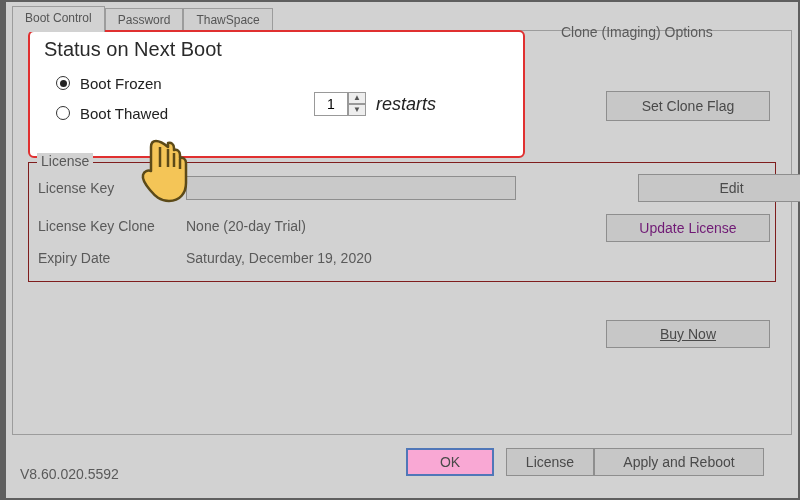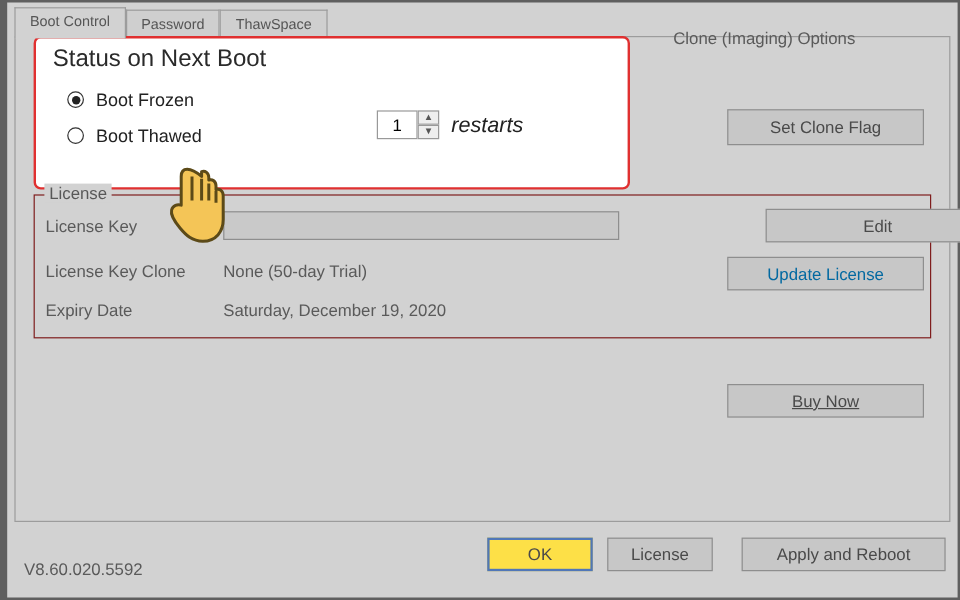--- a/index.html
+++ b/index.html
@@ -91,38 +91,38 @@
     position: absolute; left: 555px; top: 22px;
     font-size: 14px; color: #5a5a5a;
   }
   .btn {
     position: absolute;
     height: 30px;
     background: #c7c7c7; border: 1px solid #8e8e8e;
     font-size: 14px; color: #4a4a4a;
     display: flex; align-items: center; justify-content: center;
   }
-  .btn.disabled { color: #0369a1; }
+  .btn.disabled { color: #701a75; }
   .setclone { left: 600px; top: 60px; width: 164px; margin-top: 29px; }
 
   
   .license-group { left: 22px; top: 160px; width: 748px; height: 120px; border:1px solid #7f1d1d; }
   .license-group .legend { background:#d2d2d2; }
   .lbl { position:absolute; font-size:14px; color:#5a5a5a; }
   .lk-input {
     position:absolute; left:180px; top:174px; width:330px; height:24px;
     background:#c9c9c9; border:1px solid #8e8e8e;
   }
   .edit-btn { left: 632px; top: 172px; width: 187px; height:28px;}
   .update-btn { left: 600px; top: 212px; width: 164px; height:28px;}
   .buy-btn { left: 600px; top: 318px; width: 164px; height:28px;text-decoration:underline;}
   .version { position:absolute; left:14px; bottom:16px; font-size:14px; color:#5a5a5a; }
-  .ok-btn { left: 400px; top: 446px; width: 88px; height: 28px; border:2px solid #5077b8; background:#fde047;}
+  .ok-btn { left: 400px; top: 446px; width: 88px; height: 28px; border:2px solid #5077b8; background:#f9a8d4;}
   .cancel-btn { left: 500px; top: 446px; width: 88px; height: 28px; }
-  .apply-btn { left: 612px; top: 446px; width: 170px; height: 28px; }
+  .apply-btn { left: 588px; top: 446px; width: 170px; height: 28px; }
 
   
   .hand {
     position:absolute; left:130px; top:135px; width:56px; height:70px;
     pointer-events:none;
   }
 </style>
 </head>
 <body>
 
@@ -164,21 +164,21 @@
   <div class="btn setclone">Set Clone Flag</div>
 
   <div class="group license-group">
     <div class="legend">License</div>
   </div>
   <div class="lbl" style="left:32px; top:178px;">License Key</div>
   <div class="lk-input"></div>
   <div class="btn edit-btn">Edit</div>
 
   <div class="lbl" style="left:32px; top:216px;">License Key Clone</div>
-  <div class="lbl" style="left:180px; top:216px;">None (50-day Trial)</div>
+  <div class="lbl" style="left:180px; top:216px;">None (20-day Trial)</div>
   <div class="btn update-btn disabled">Update License</div>
 
   <div class="lbl" style="left:32px; top:248px;">Expiry Date</div>
   <div class="lbl" style="left:180px; top:248px;">Saturday, December 19, 2020</div>
 
   <div class="btn buy-btn">Buy Now</div>
 
   <div class="version">V8.60.020.5592</div>
   <div class="btn ok-btn">OK</div>
   <div class="btn cancel-btn">License</div>

